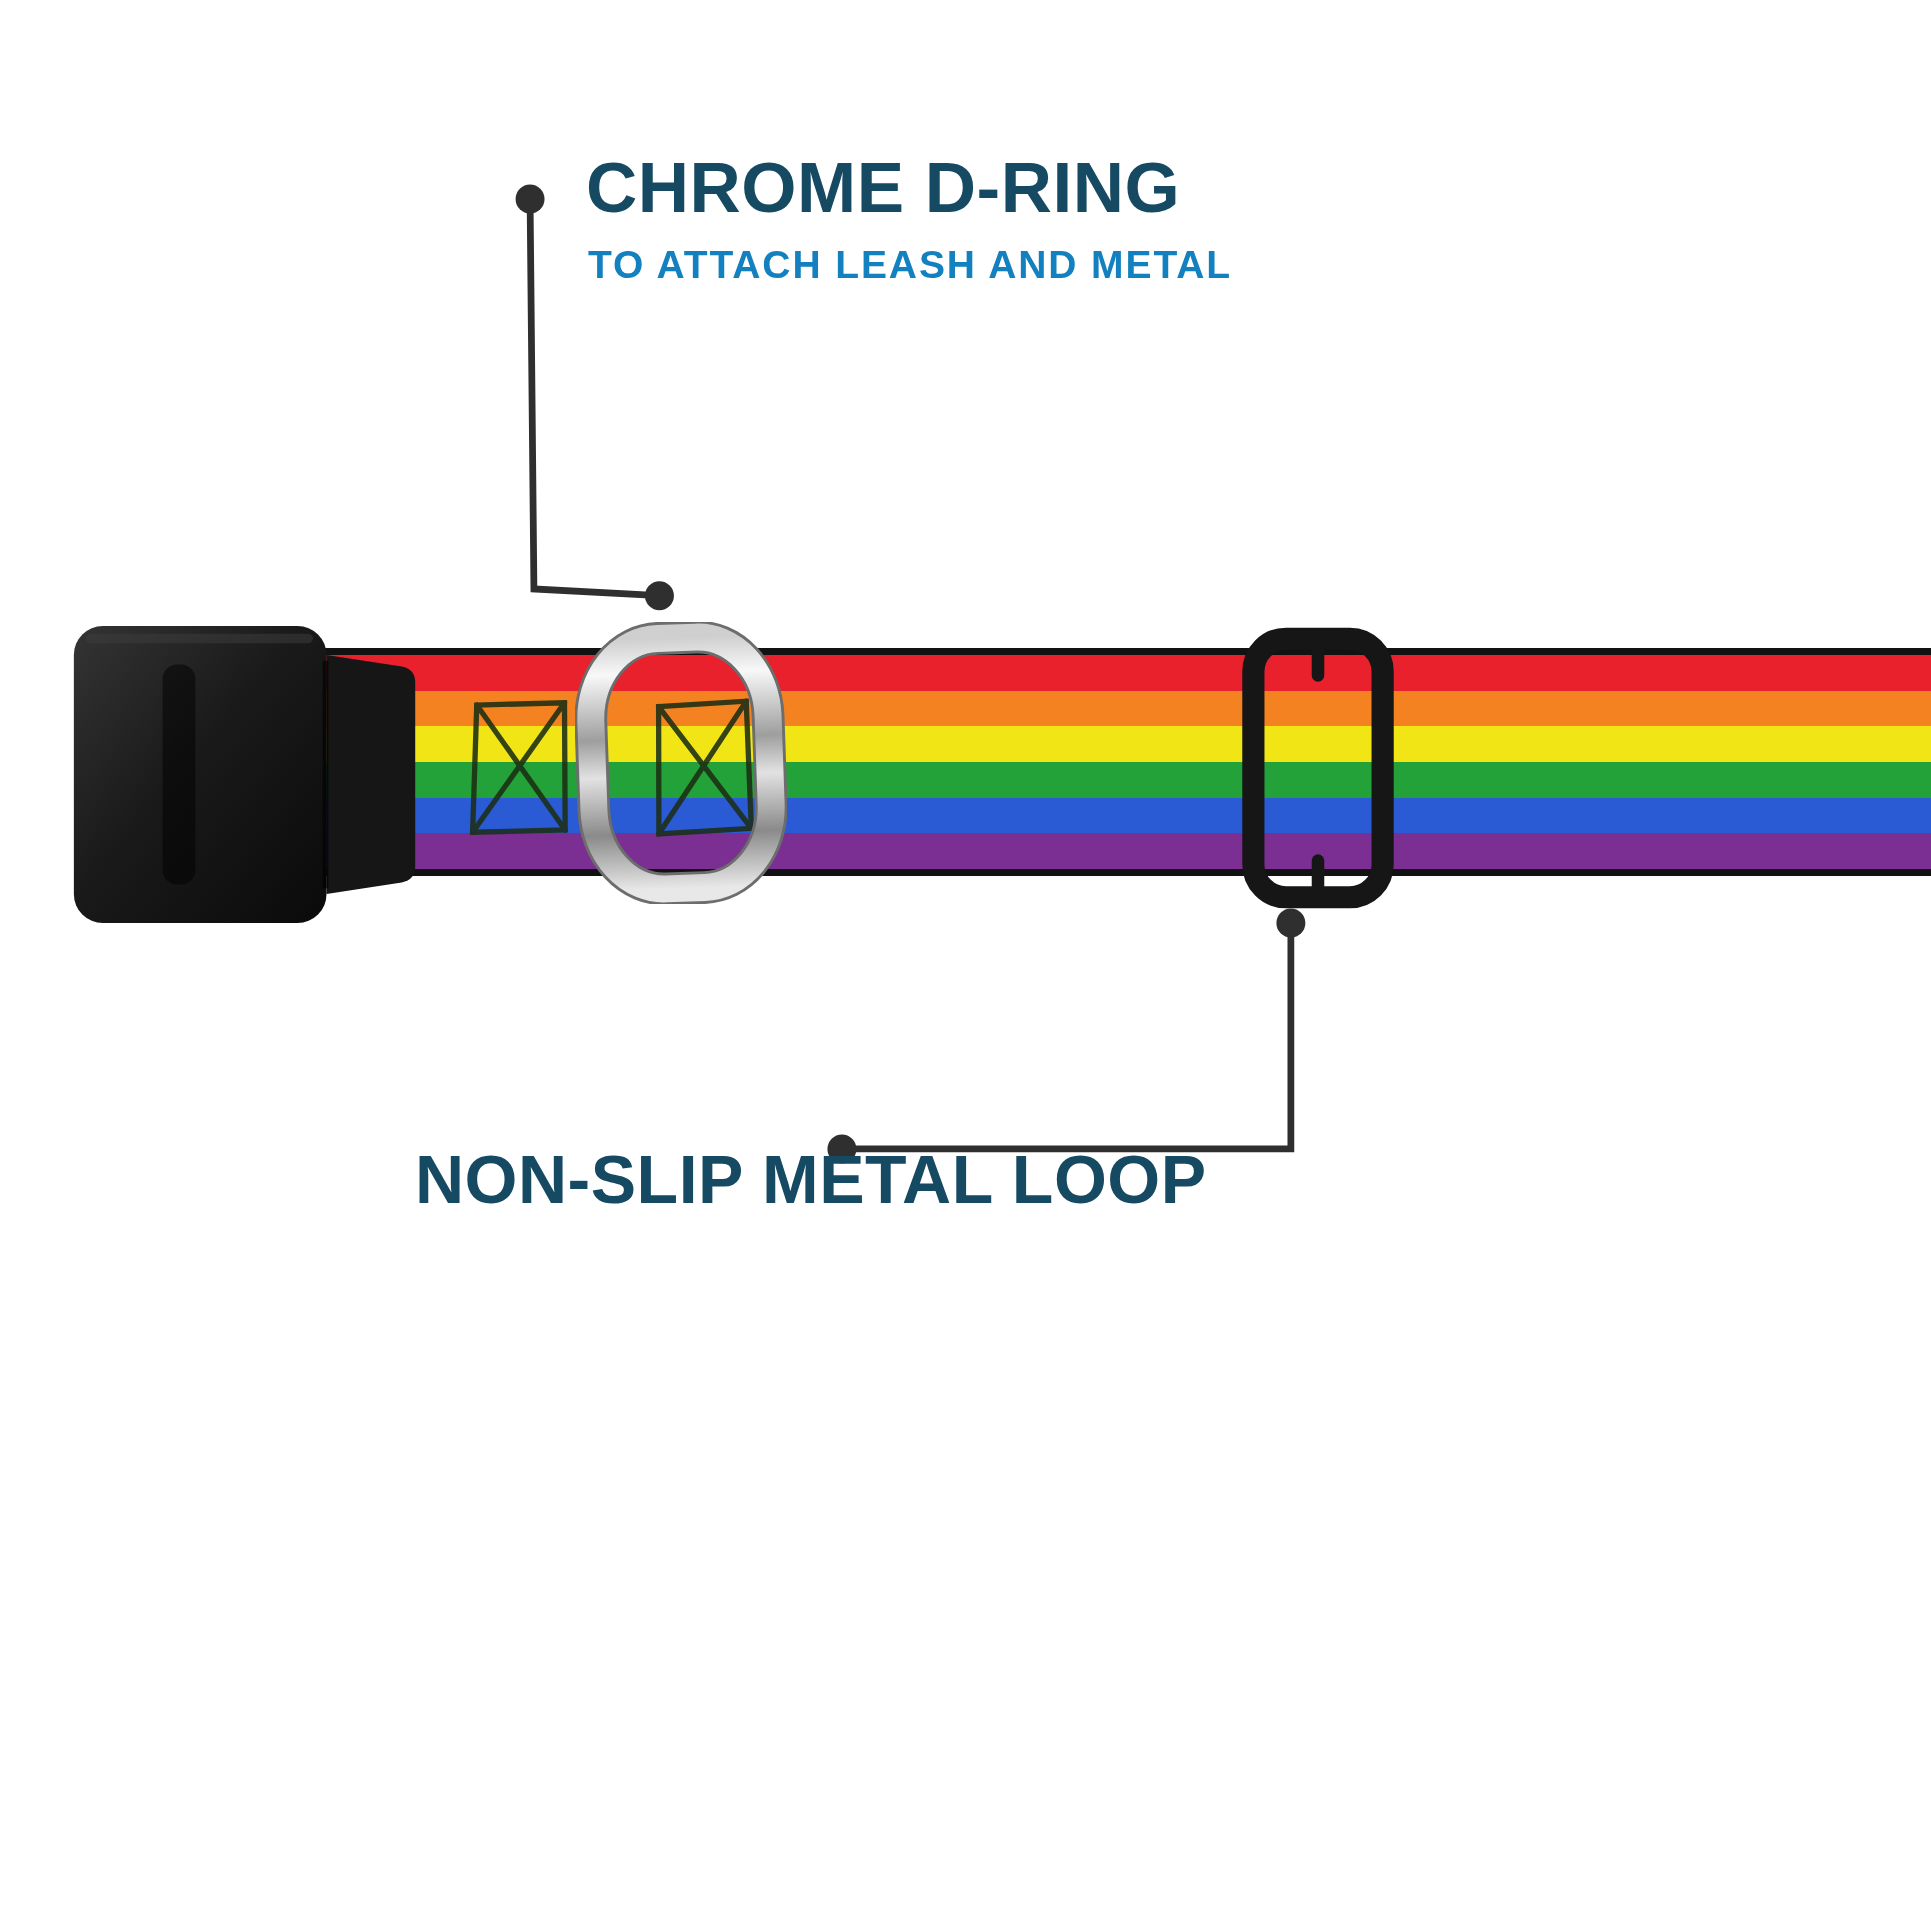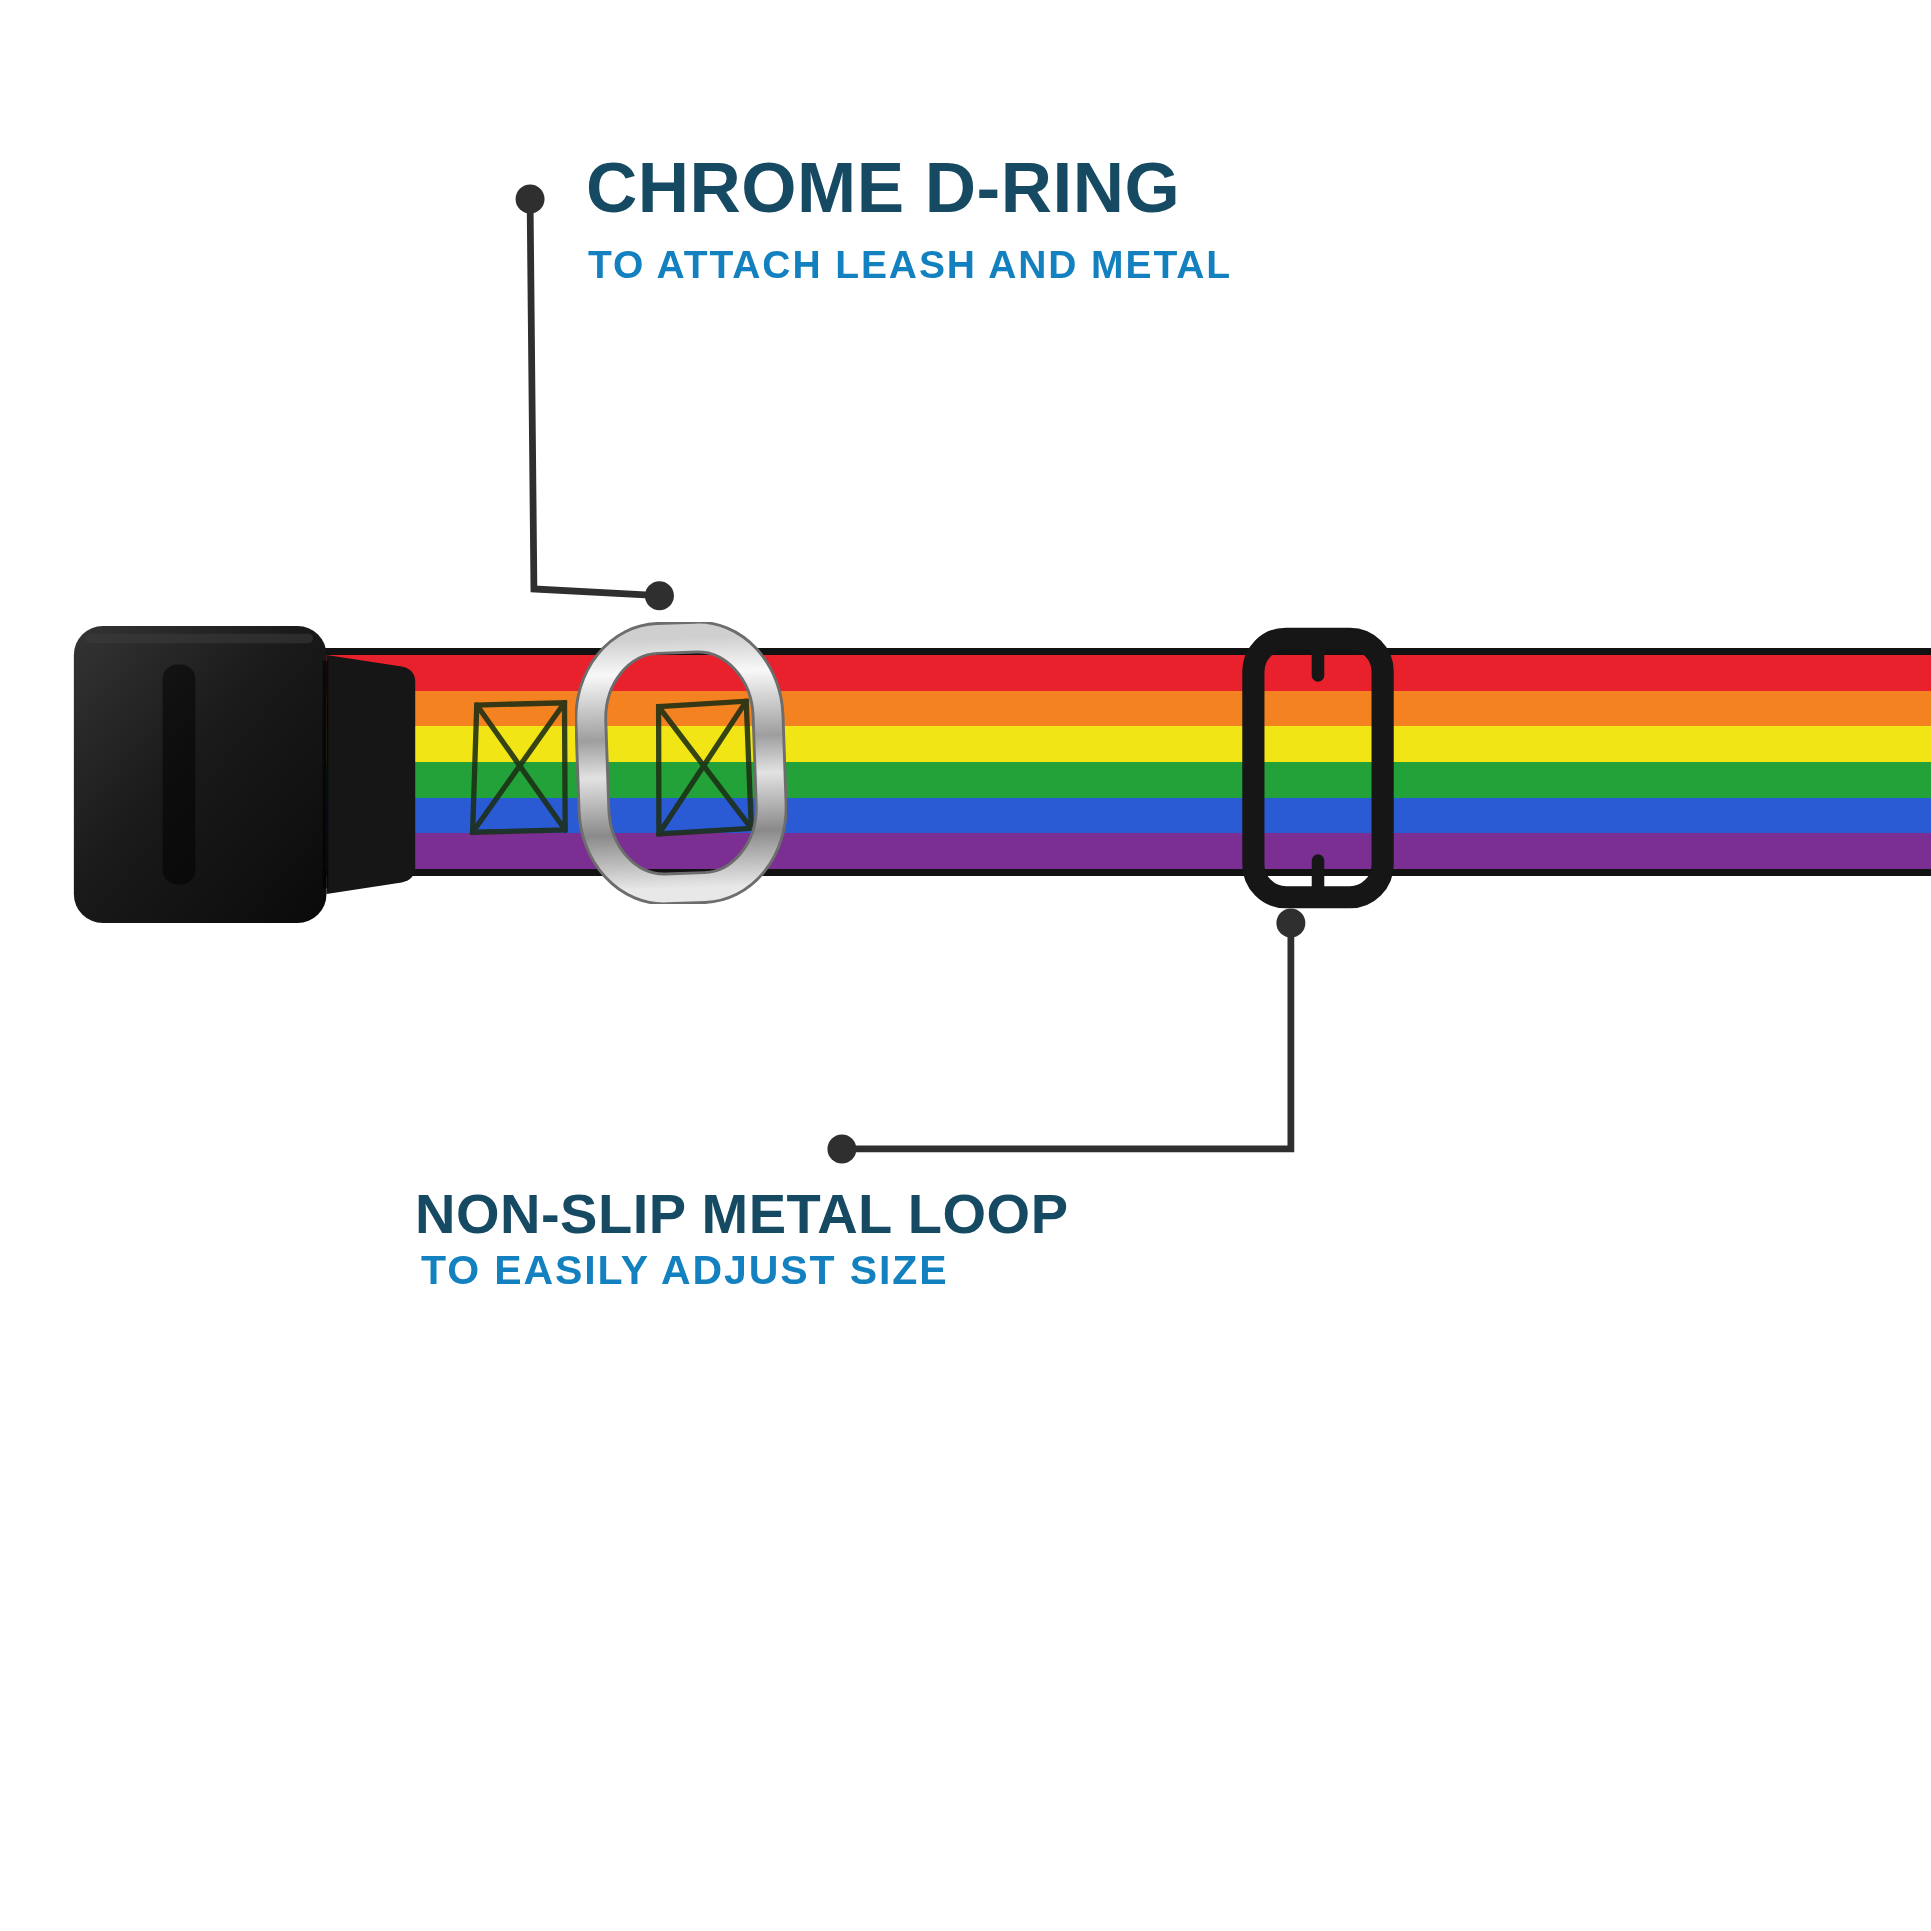--- a/index.html
+++ b/index.html
@@ -34,21 +34,21 @@
   }
   .callout-sub{
     position:absolute;
     color:#1381bf;
     font-weight:bold;
     letter-spacing:1.9px;
     white-space:nowrap;
   }
   .t1{left:586px;top:147px;font-size:71px;}
   .s1{left:588px;top:243px;font-size:39px;}
-  .t2{left:415px;top:1181px;font-size:56px;}
+  .t2{left:415px;top:1140px;font-size:68px;}
   .s2{left:421px;top:1247px;font-size:41px;}
 
   svg.abs{display:block;pointer-events:none;}
 </style>
 </head>
 <body>
 
 <div class="canvas">
 
   <div class="collar-band" style="background: rgb(18, 18, 18);">
@@ -123,16 +123,15 @@
       <circle cx="683" cy="617" r="15"></circle>
       <circle cx="1337" cy="956" r="15"></circle>
       <circle cx="872" cy="1190" r="15"></circle>
     </g>
   </svg>
 
   <div class="callout-title t1">CHROME D-RING</div>
   <div class="callout-sub s1">TO ATTACH LEASH AND METAL</div>
 
   <div class="callout-title t2">NON-SLIP METAL LOOP</div>
-  <div class="callout-sub s2">TO EASILY ADJUST SIZE</div>
 
 </div>
 
 
 </body></html>

